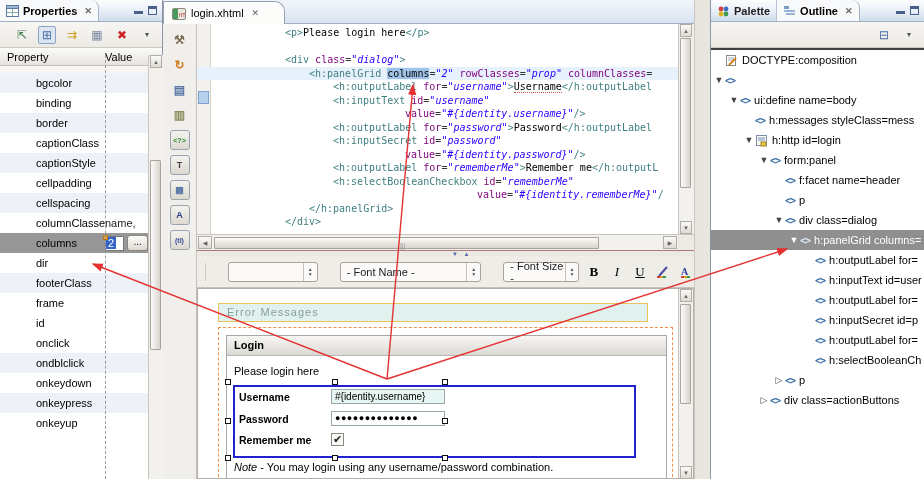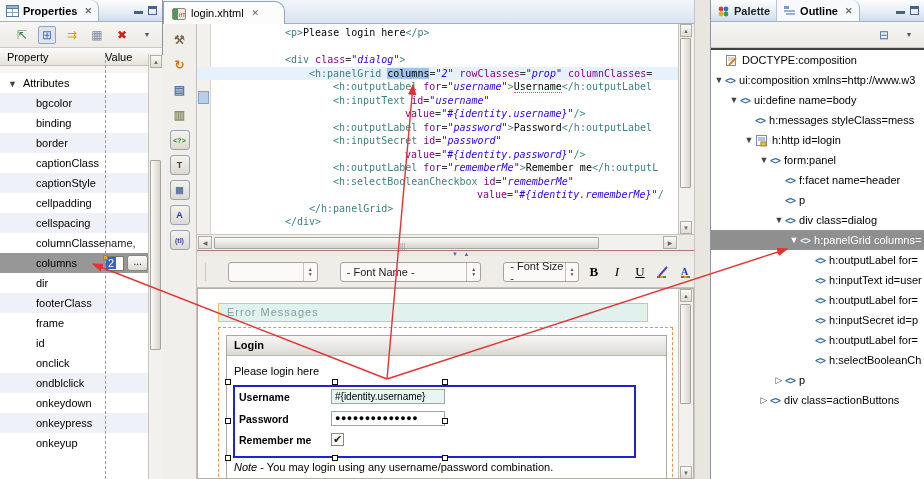--- a/index.html
+++ b/index.html
@@ -162,23 +162,20 @@
         <div class="tbicon" style="color: rgb(208, 160, 32);">⇉</div>
         <div class="tbicon" style="color: rgb(122, 138, 160);">▦</div>
         <div class="tbicon" style="color: rgb(204, 34, 34);">✖</div>
         <div class="tbicon" style="color: rgb(85, 85, 85); font-size: 7px;">▼</div>
       </div>
     <div class="props-header">
       <div class="col1">Property</div>
       <div>Value</div>
     </div>
     <div class="props-rows" id="props-rows">
-        <div class="prow group">
-          <span class="pname"><span class="tri-open">▼</span>Attributes</span>
-        </div>
         <div class="prow alt">
           <span class="pname">bgcolor</span>
           <span class="pval"></span>
         </div>
         <div class="prow">
           <span class="pname">binding</span>
           <span class="pval"></span>
         </div>
         <div class="prow alt">
           <span class="pname">border</span>
@@ -434,21 +431,20 @@
               <line x1="4" y1="11" x2="11" y2="4" stroke="#d08020" stroke-width="2"></line>
             </svg>
           </span>
           <span>DOCTYPE:composition</span>
         </div>
         <div class="trow" style="padding-left: 2px;">
           <span class="tarrow">▼</span>
           <span class="ticon">
             <span class="tagglyph">&lt;&gt;</span>
           </span>
-          <span>ui:composition xmlns=http://www.w3</span>
         </div>
         <div class="trow" style="padding-left: 17px;">
           <span class="tarrow">▼</span>
           <span class="ticon">
             <span class="tagglyph">&lt;&gt;</span>
           </span>
           <span>ui:define name=body</span>
         </div>
         <div class="trow" style="padding-left: 32px;">
           <span class="tarrow"></span>

